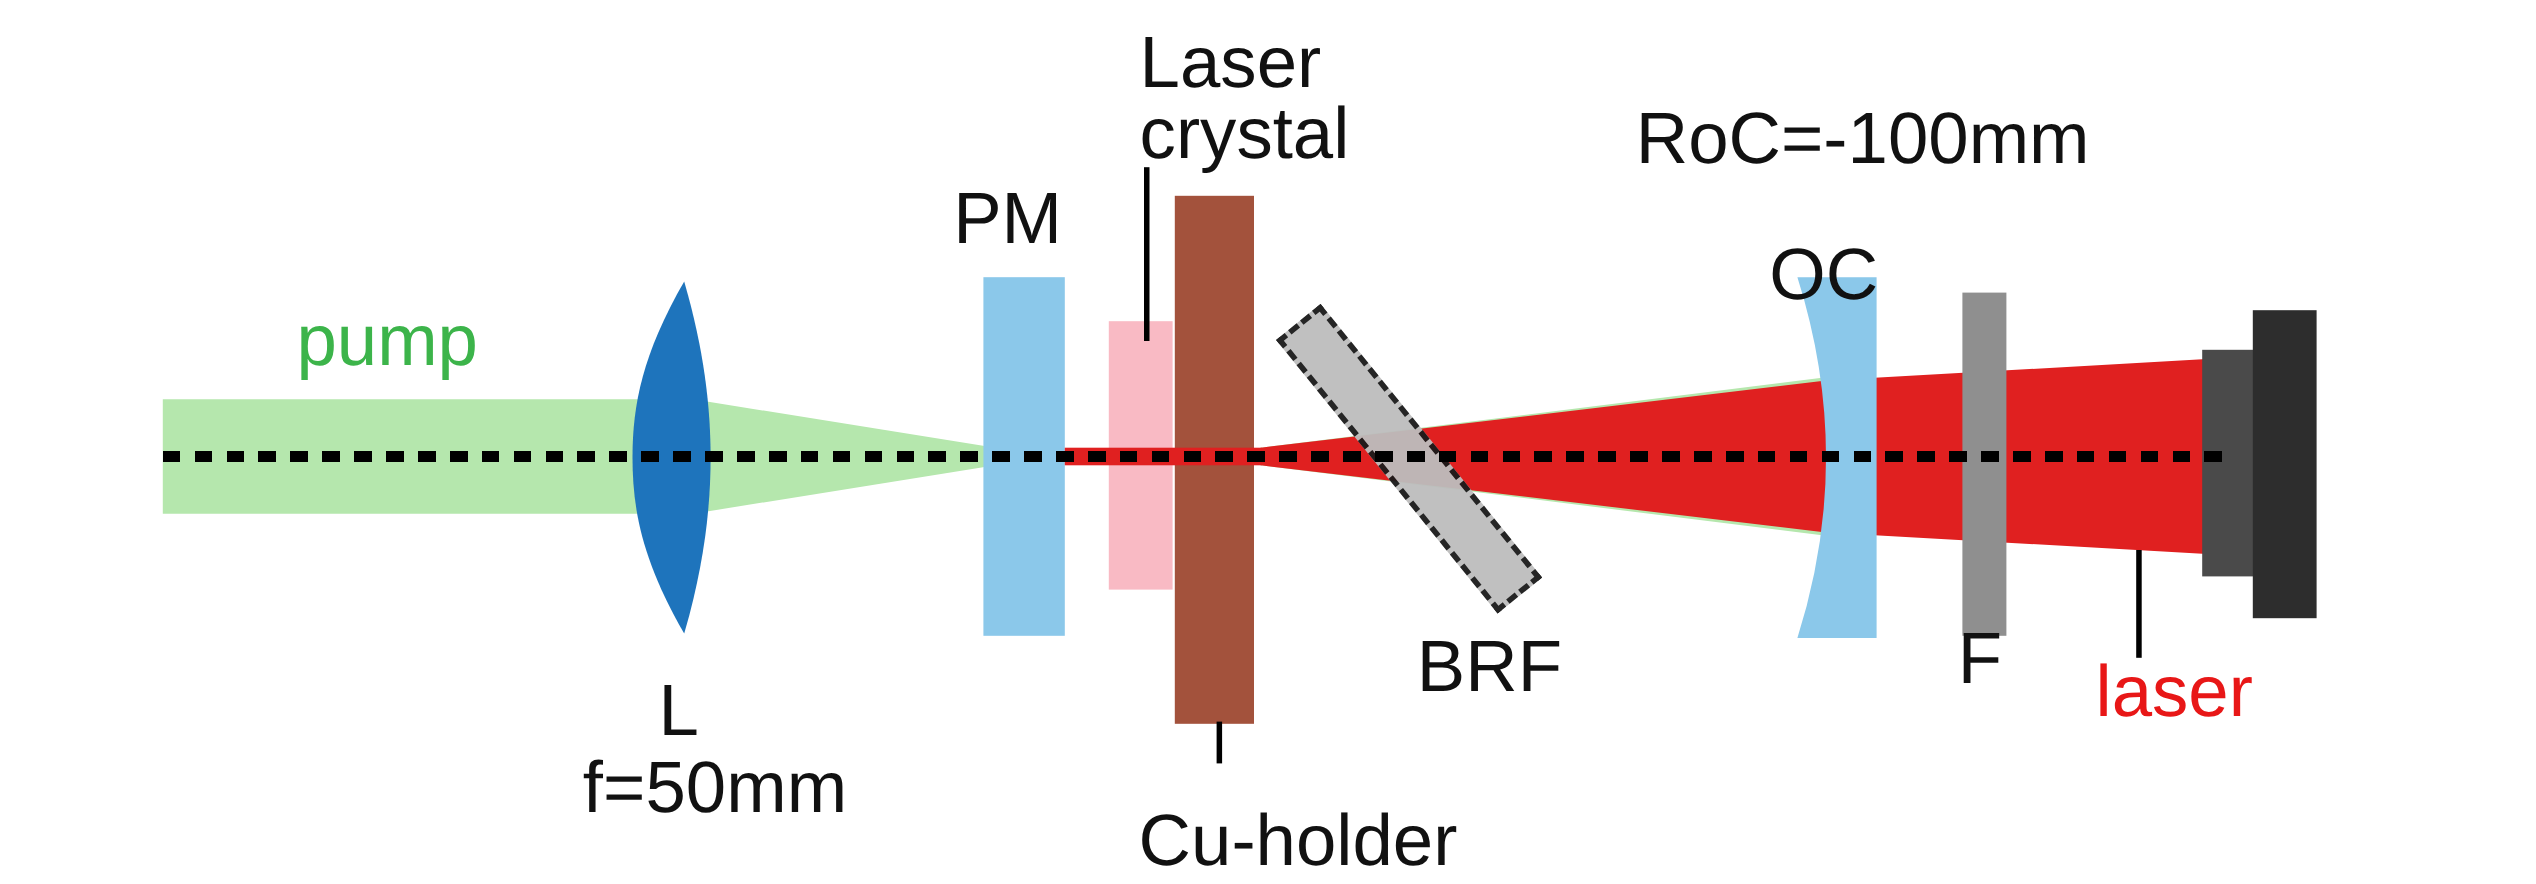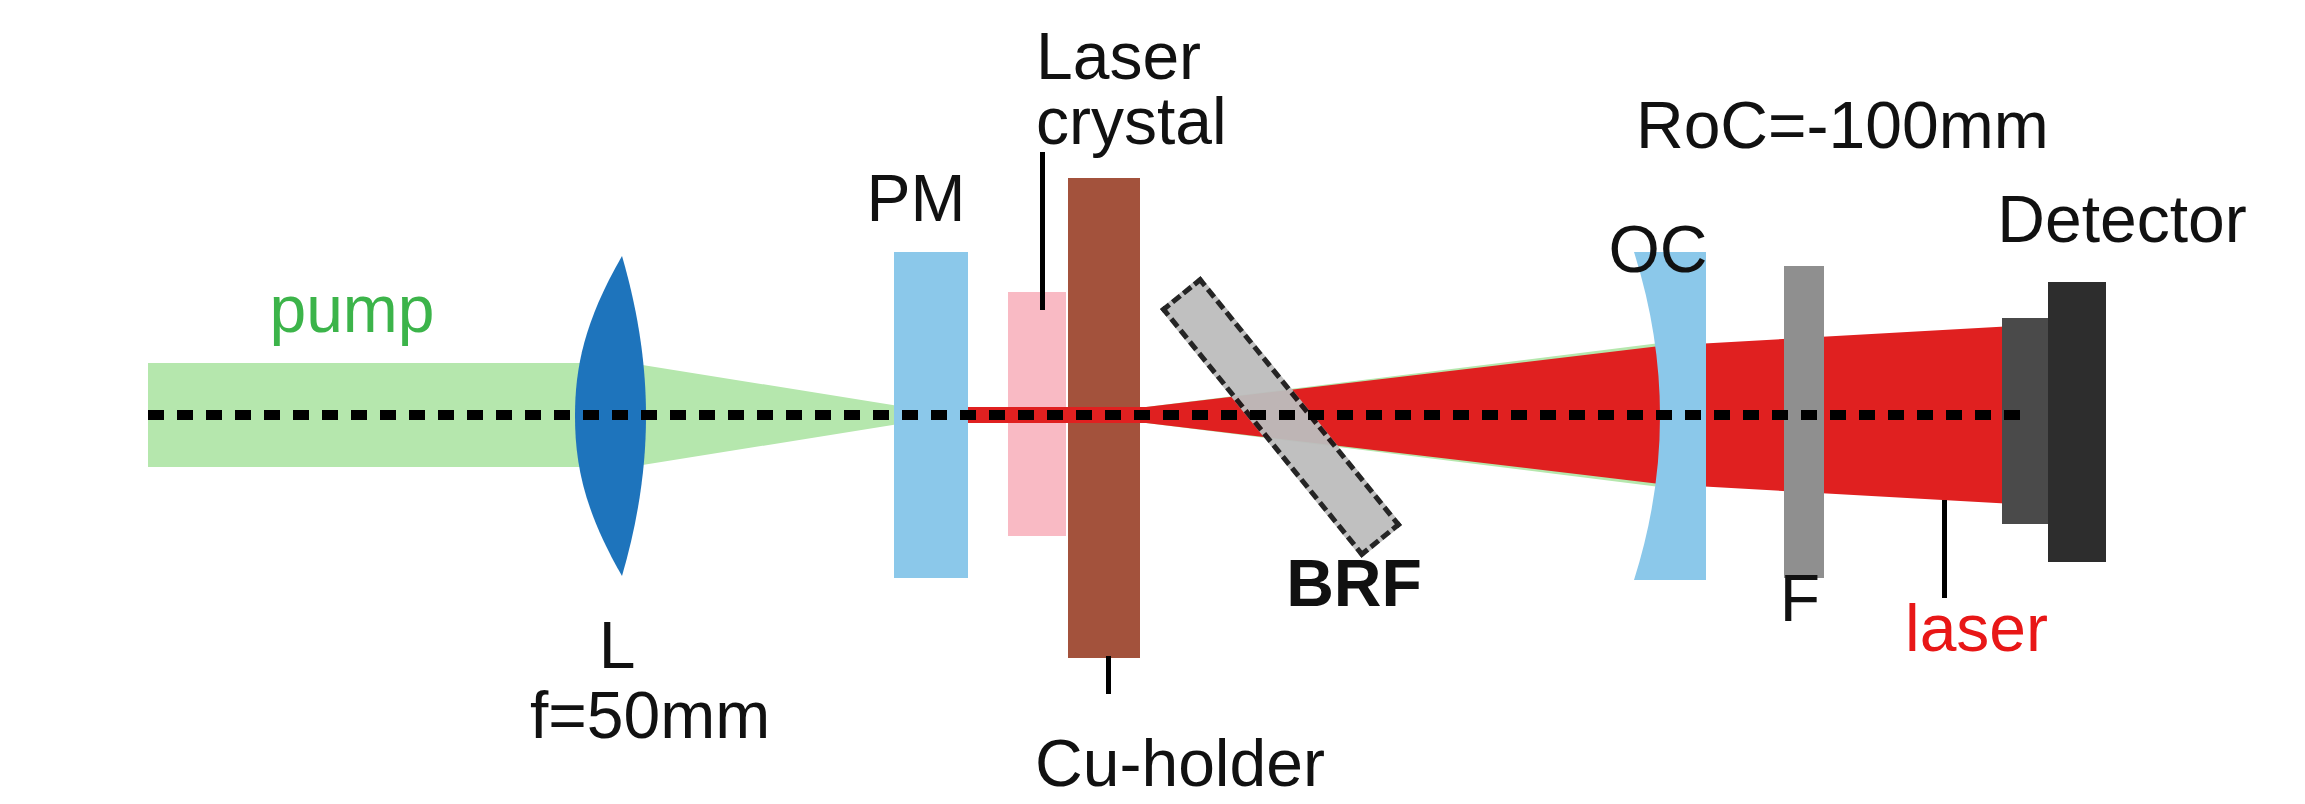--- a/index.html
+++ b/index.html
@@ -72,26 +72,25 @@
   <div class="label centered" style="left:617px;top:612px;">L</div>
   <div class="label centered" style="left:650px;top:682px;">f=50mm</div>
 
   <div class="label centered" style="left:916px;top:165px;">PM</div>
 
   <div class="label stack" style="left:1036px;top:24px;">
     <span>Laser</span>
     <span>crystal</span>
   </div>
 
-  <div class="label" style="left:1636px;top:92px;">RoC=-100mm</div>
+  <div class="label" style="left:1487px;top:92px;">RoC=-100mm</div>
   <div class="label centered" style="left:1658px;top:180px;margin-top:36px;">OC</div>
 
-  <div class="label centered" style="left:2122px;top:186px;">Detector</div>
 
-  <div class="label centered" style="left:1354px;top:550px;font-weight:bold;">BRF</div>
+  <div class="label centered" style="left:1354px;top:572px;">BRF</div>
 
   <div class="label centered" style="left:1800px;top:565px;">F</div>
 
   <div class="label centered" style="left:1180px;top:690px;margin-top:40px;">Cu-holder</div>
 
   <div class="label red stack" style="left:1905px;top:596px;">
     <span>laser</span>
   </div>
 
 </div>

